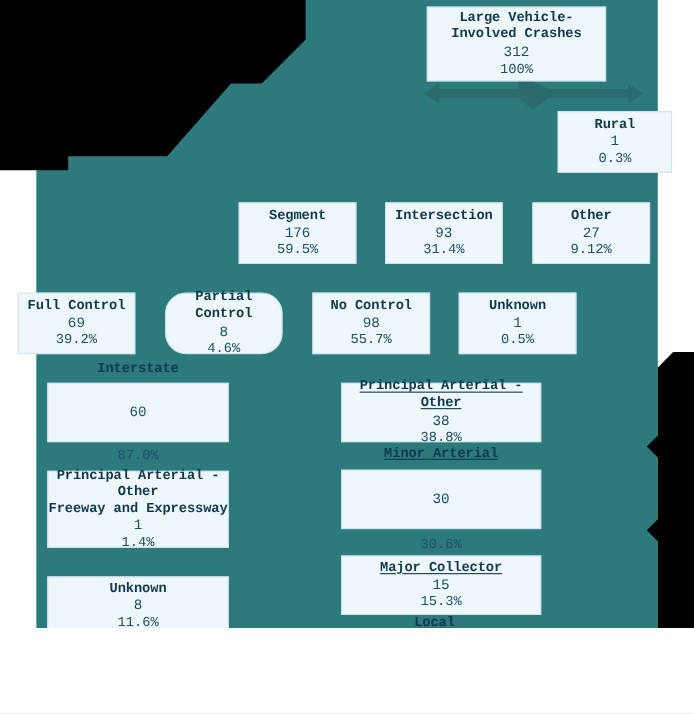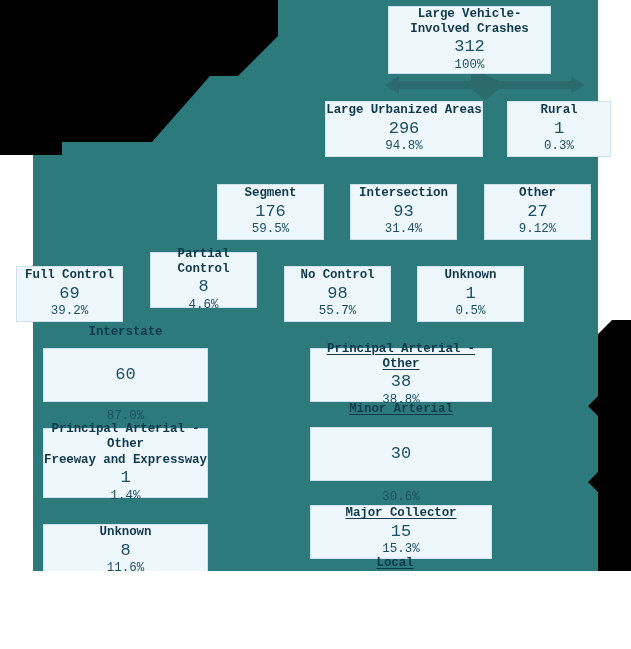--- a/index.html
+++ b/index.html
@@ -115,21 +115,21 @@
     font-weight: bold;
     font-size: 12.5px;
     letter-spacing: -0.1px;
     color: #10394c;
   }
   .node .title.underlined {
     text-decoration: underline;
     text-underline-offset: 2px;
   }
   .node .count {
-    font-size: 17px;
+    font-size: 13px;
     color: #1d4f66;
   }
   .node .pct {
     font-size: 12.5px;
     color: #1d4f66;
   }
 
   
   #connector {
     position: absolute;
@@ -171,25 +171,20 @@
   <div id="white-bottom-right"></div>
 
   <div class="node" style="left:388px; top:6px; width:163px; height:68px;">
     <div class="title">Large Vehicle-Involved Crashes</div>
     <div class="count">312</div>
     <div class="pct">100%</div>
   </div>
 
   <div id="connector"></div>
 
-  <div class="node" style="left:325px; top:101px; width:158px; height:56px;">
-    <div class="title">Large Urbanized Areas</div>
-    <div class="count">296</div>
-    <div class="pct">94.8%</div>
-  </div>
 
   <div class="node" style="left:507px; top:101px; width:104px; height:56px;">
     <div class="title">Rural</div>
     <div class="count">1</div>
     <div class="pct">0.3%</div>
   </div>
 
   <div class="node" style="left:217px; top:184px; width:107px; height:56px;">
     <div class="title">Segment</div>
     <div class="count">176</div>
@@ -207,21 +202,21 @@
     <div class="count">27</div>
     <div class="pct">9.12%</div>
   </div>
 
   <div class="node" style="left:16px; top:266px; width:107px; height:56px;">
     <div class="title">Full Control</div>
     <div class="count">69</div>
     <div class="pct">39.2%</div>
   </div>
 
-  <div class="node" style="left:150px; top:252px; width:107px; height:56px;">
+  <div class="node" style="left:150px; top:266px; width:107px; height:56px;border-radius:19px;">
     <div class="title">Partial Control</div>
     <div class="count">8</div>
     <div class="pct">4.6%</div>
   </div>
 
   <div class="node" style="left:284px; top:266px; width:107px; height:56px;">
     <div class="title">No Control</div>
     <div class="count">98</div>
     <div class="pct">55.7%</div>
   </div>

